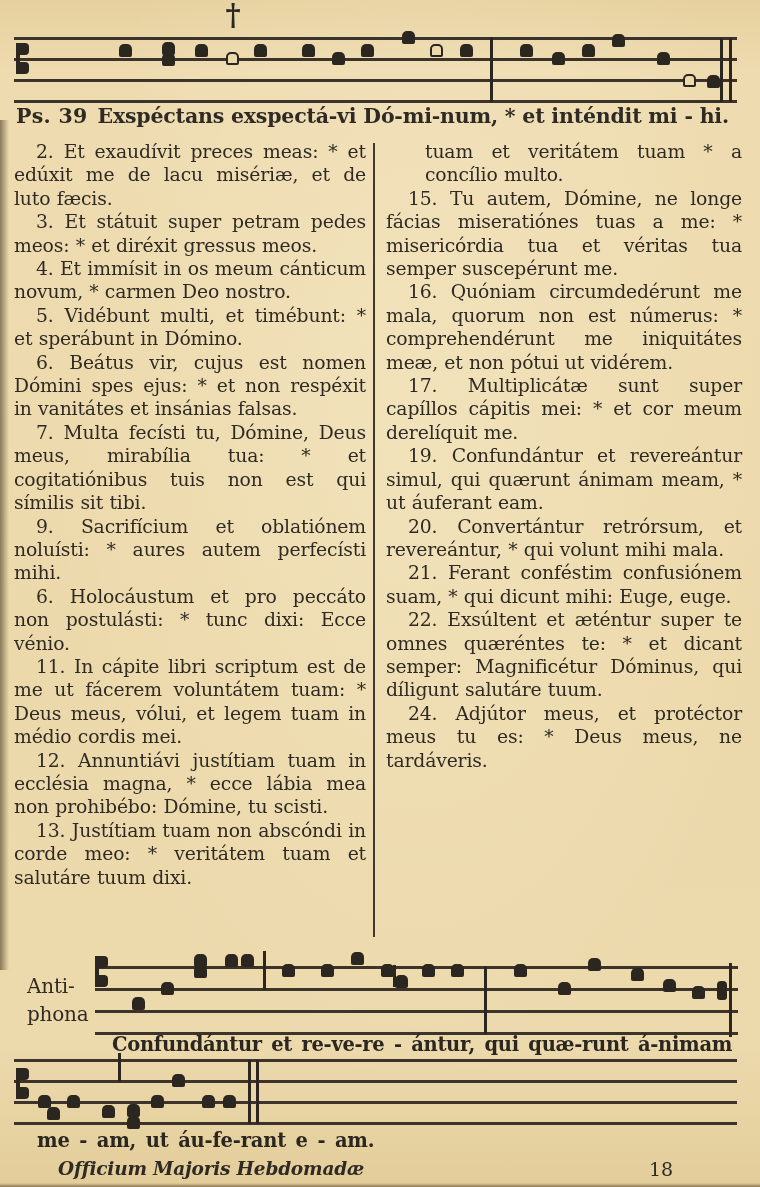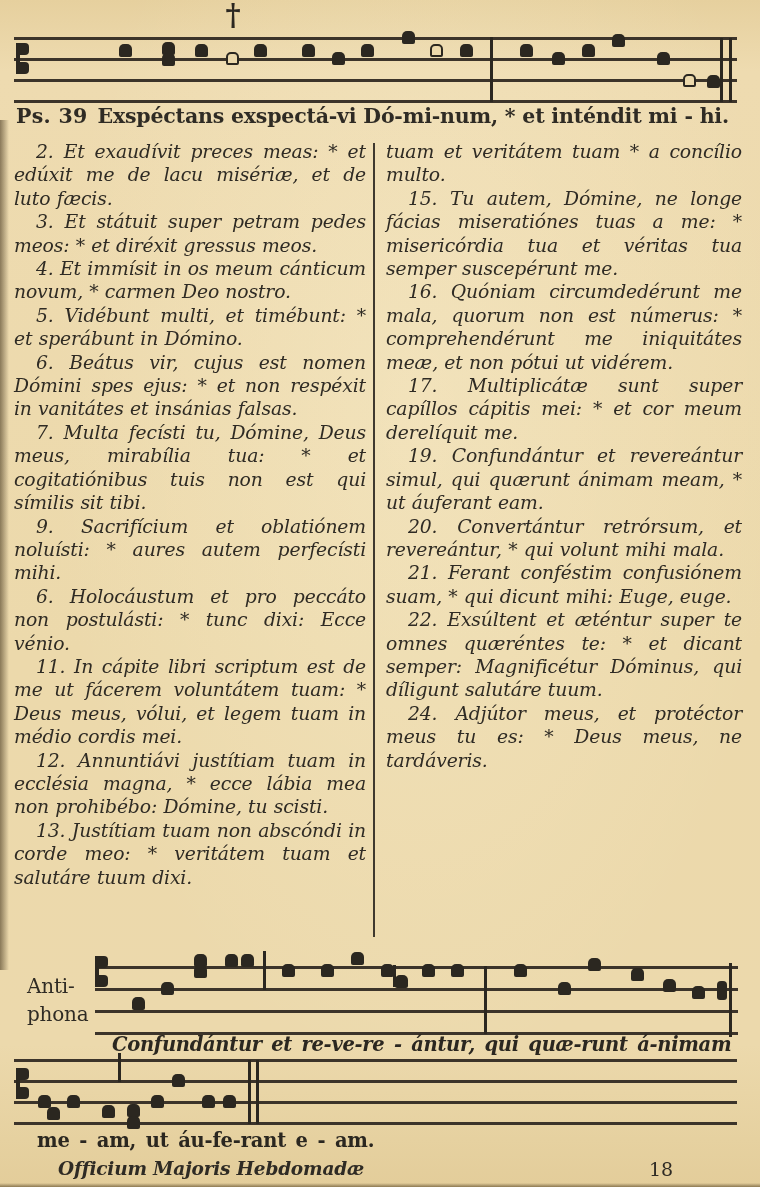--- a/index.html
+++ b/index.html
@@ -35,30 +35,30 @@
   .clef .nub.top{top:0;} .clef .nub.bot{bottom:0;}
   
   .dagger{left:220px; top:-2px; width:26px; text-align:center;
           font-size:29px; font-weight:bold; color:#2b2720;}
   .ps-line{left:16px; top:104px; width:736px; white-space:nowrap;
            font-size:20.5px; font-weight:bold; letter-spacing:-0.2px;}
   .ps-line .ps-num{margin-right:10px; letter-spacing:0.3px;}
   
   .col{position:absolute; top:140px; text-align:justify;
        font-size:18.8px; line-height:23.4px; letter-spacing:-0.15px; word-spacing:0.5px;}
-  .col p{margin:0; text-indent:22px;font-style:italic;}
-  .col p.cont{text-indent:0;}
+  .col p{margin:0; text-indent:22px;}
+  .col p.cont{text-indent:0;margin-left:39px;}
   .col-left{left:14px;  width:352px;}
   .col-right{left:386px; width:356px;}
   .divider{left:372.5px; top:143px; width:2.4px; height:794px; background:rgba(43,39,32,0.9);}
   
   .antiphona-label{left:27px; top:972px; width:64px; font-size:20px; line-height:28px;
                    letter-spacing:-0.2px;}
   .lyrics{position:absolute; white-space:nowrap; font-weight:bold; color:#2b2720;}
-  .lyrics-1{left:112px; top:1033px; font-size:19.5px; letter-spacing:-0.3px; word-spacing:3px;font-style:italic;}
+  .lyrics-1{left:112px; top:1033px; font-size:19.5px; letter-spacing:-0.3px; word-spacing:3px;}
   .lyrics-2{left:37px;  top:1129px; font-size:19.5px; letter-spacing:-0.2px; word-spacing:3px;}
   
   .footer-title{left:58px; top:1158px; font-size:18.5px; font-style:italic; font-weight:bold;
                 letter-spacing:-0.2px;}
   .page-number{left:649px; top:1158px; font-size:19px;}
 </style>
 </head>
 <body>
 
 <div class="page">

